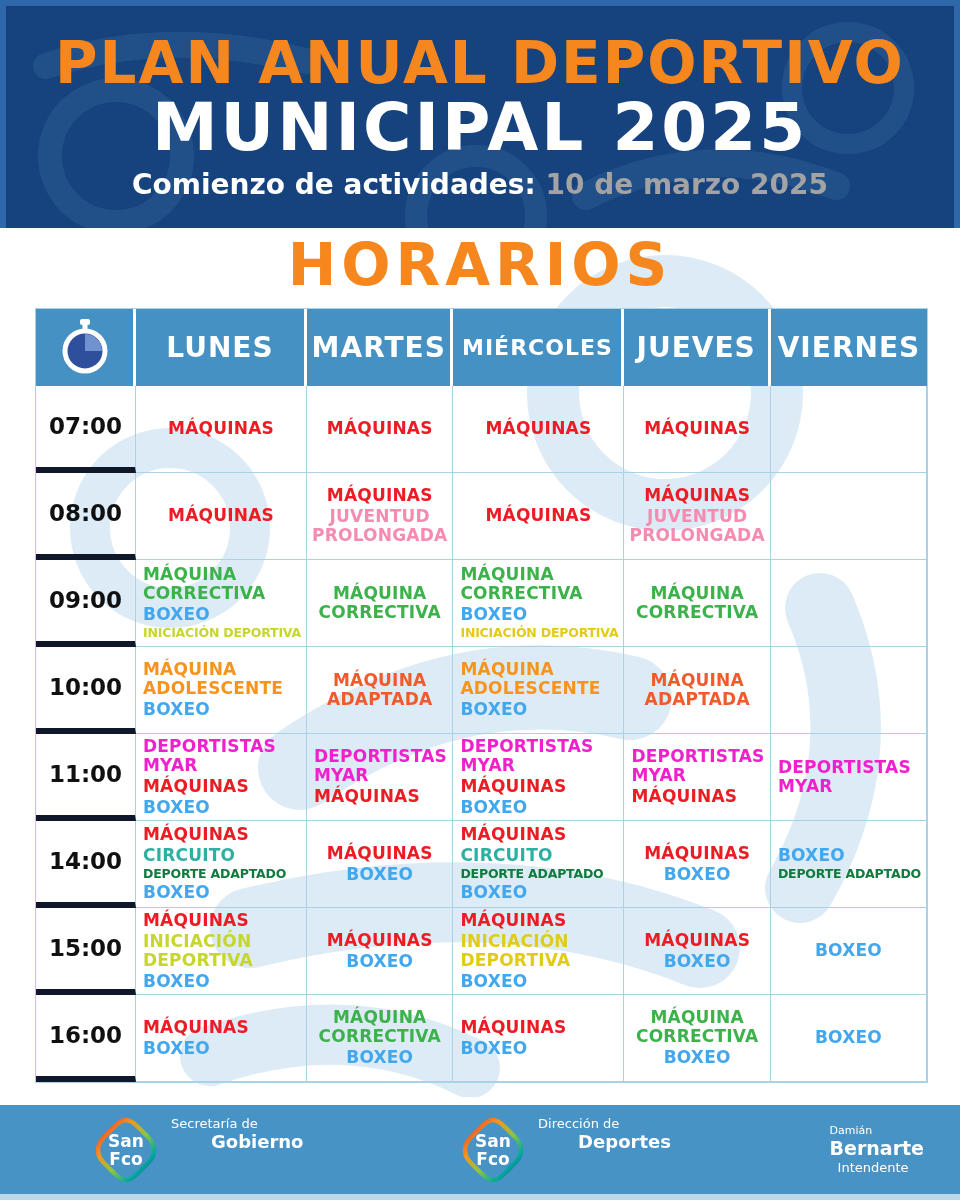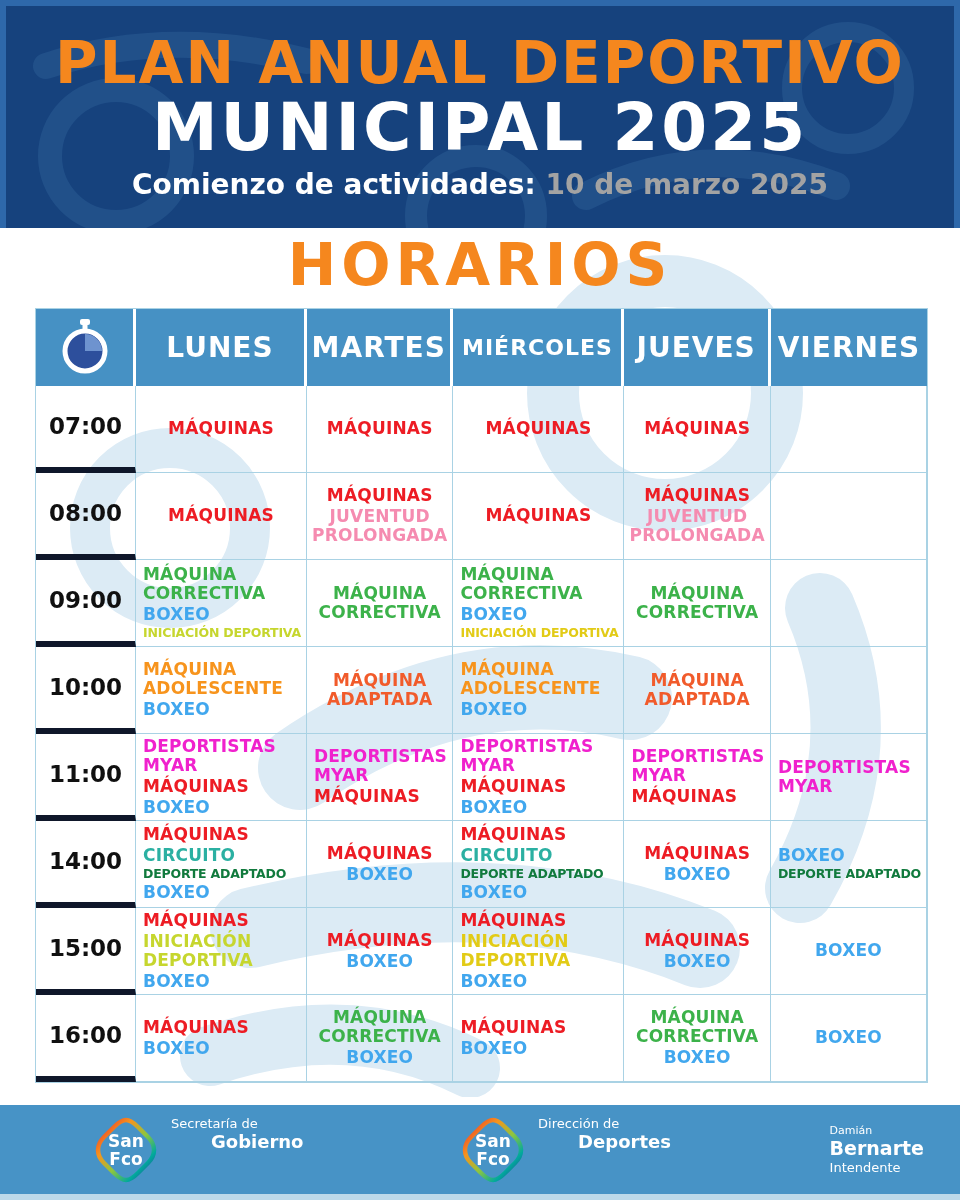--- a/index.html
+++ b/index.html
@@ -82,21 +82,21 @@
     background:#4793c6; display:flex; align-items:center;
     box-sizing:border-box; padding:0 36px 0 95px; justify-content:space-between;
   }
   .bottom-strip { position:absolute; left:0; right:0; bottom:0; height:6px; background:#bcd9ea; }
   .f-org { display:flex; align-items:flex-start; gap:14px; }
   .f-org .l1 { color:#ffffff; font-size:13px; line-height:1.25; }
   .f-org .l2 { color:#ffffff; font-size:18px; font-weight:bold; line-height:1.15;margin-left:40px; }
   .f-official { color:#ffffff; line-height:1.2; }
   .f-official .n1 { font-size:11px; }
   .f-official .n2 { font-size:19px; font-weight:bold; }
-  .f-official .n3 { font-size:13px; }
+  .f-official .n3 { font-size:13px;margin-left:8px; }
 </style>
 </head>
 <body>
 
 <div class="poster">
 
   <div class="hero">
     <svg class="hero-wm" width="948" height="222" viewBox="0 0 948 222">
       <g fill="none" stroke="#24548d" stroke-linecap="round" opacity="0.8">
         <circle cx="110" cy="150" r="66" stroke-width="24"></circle>

